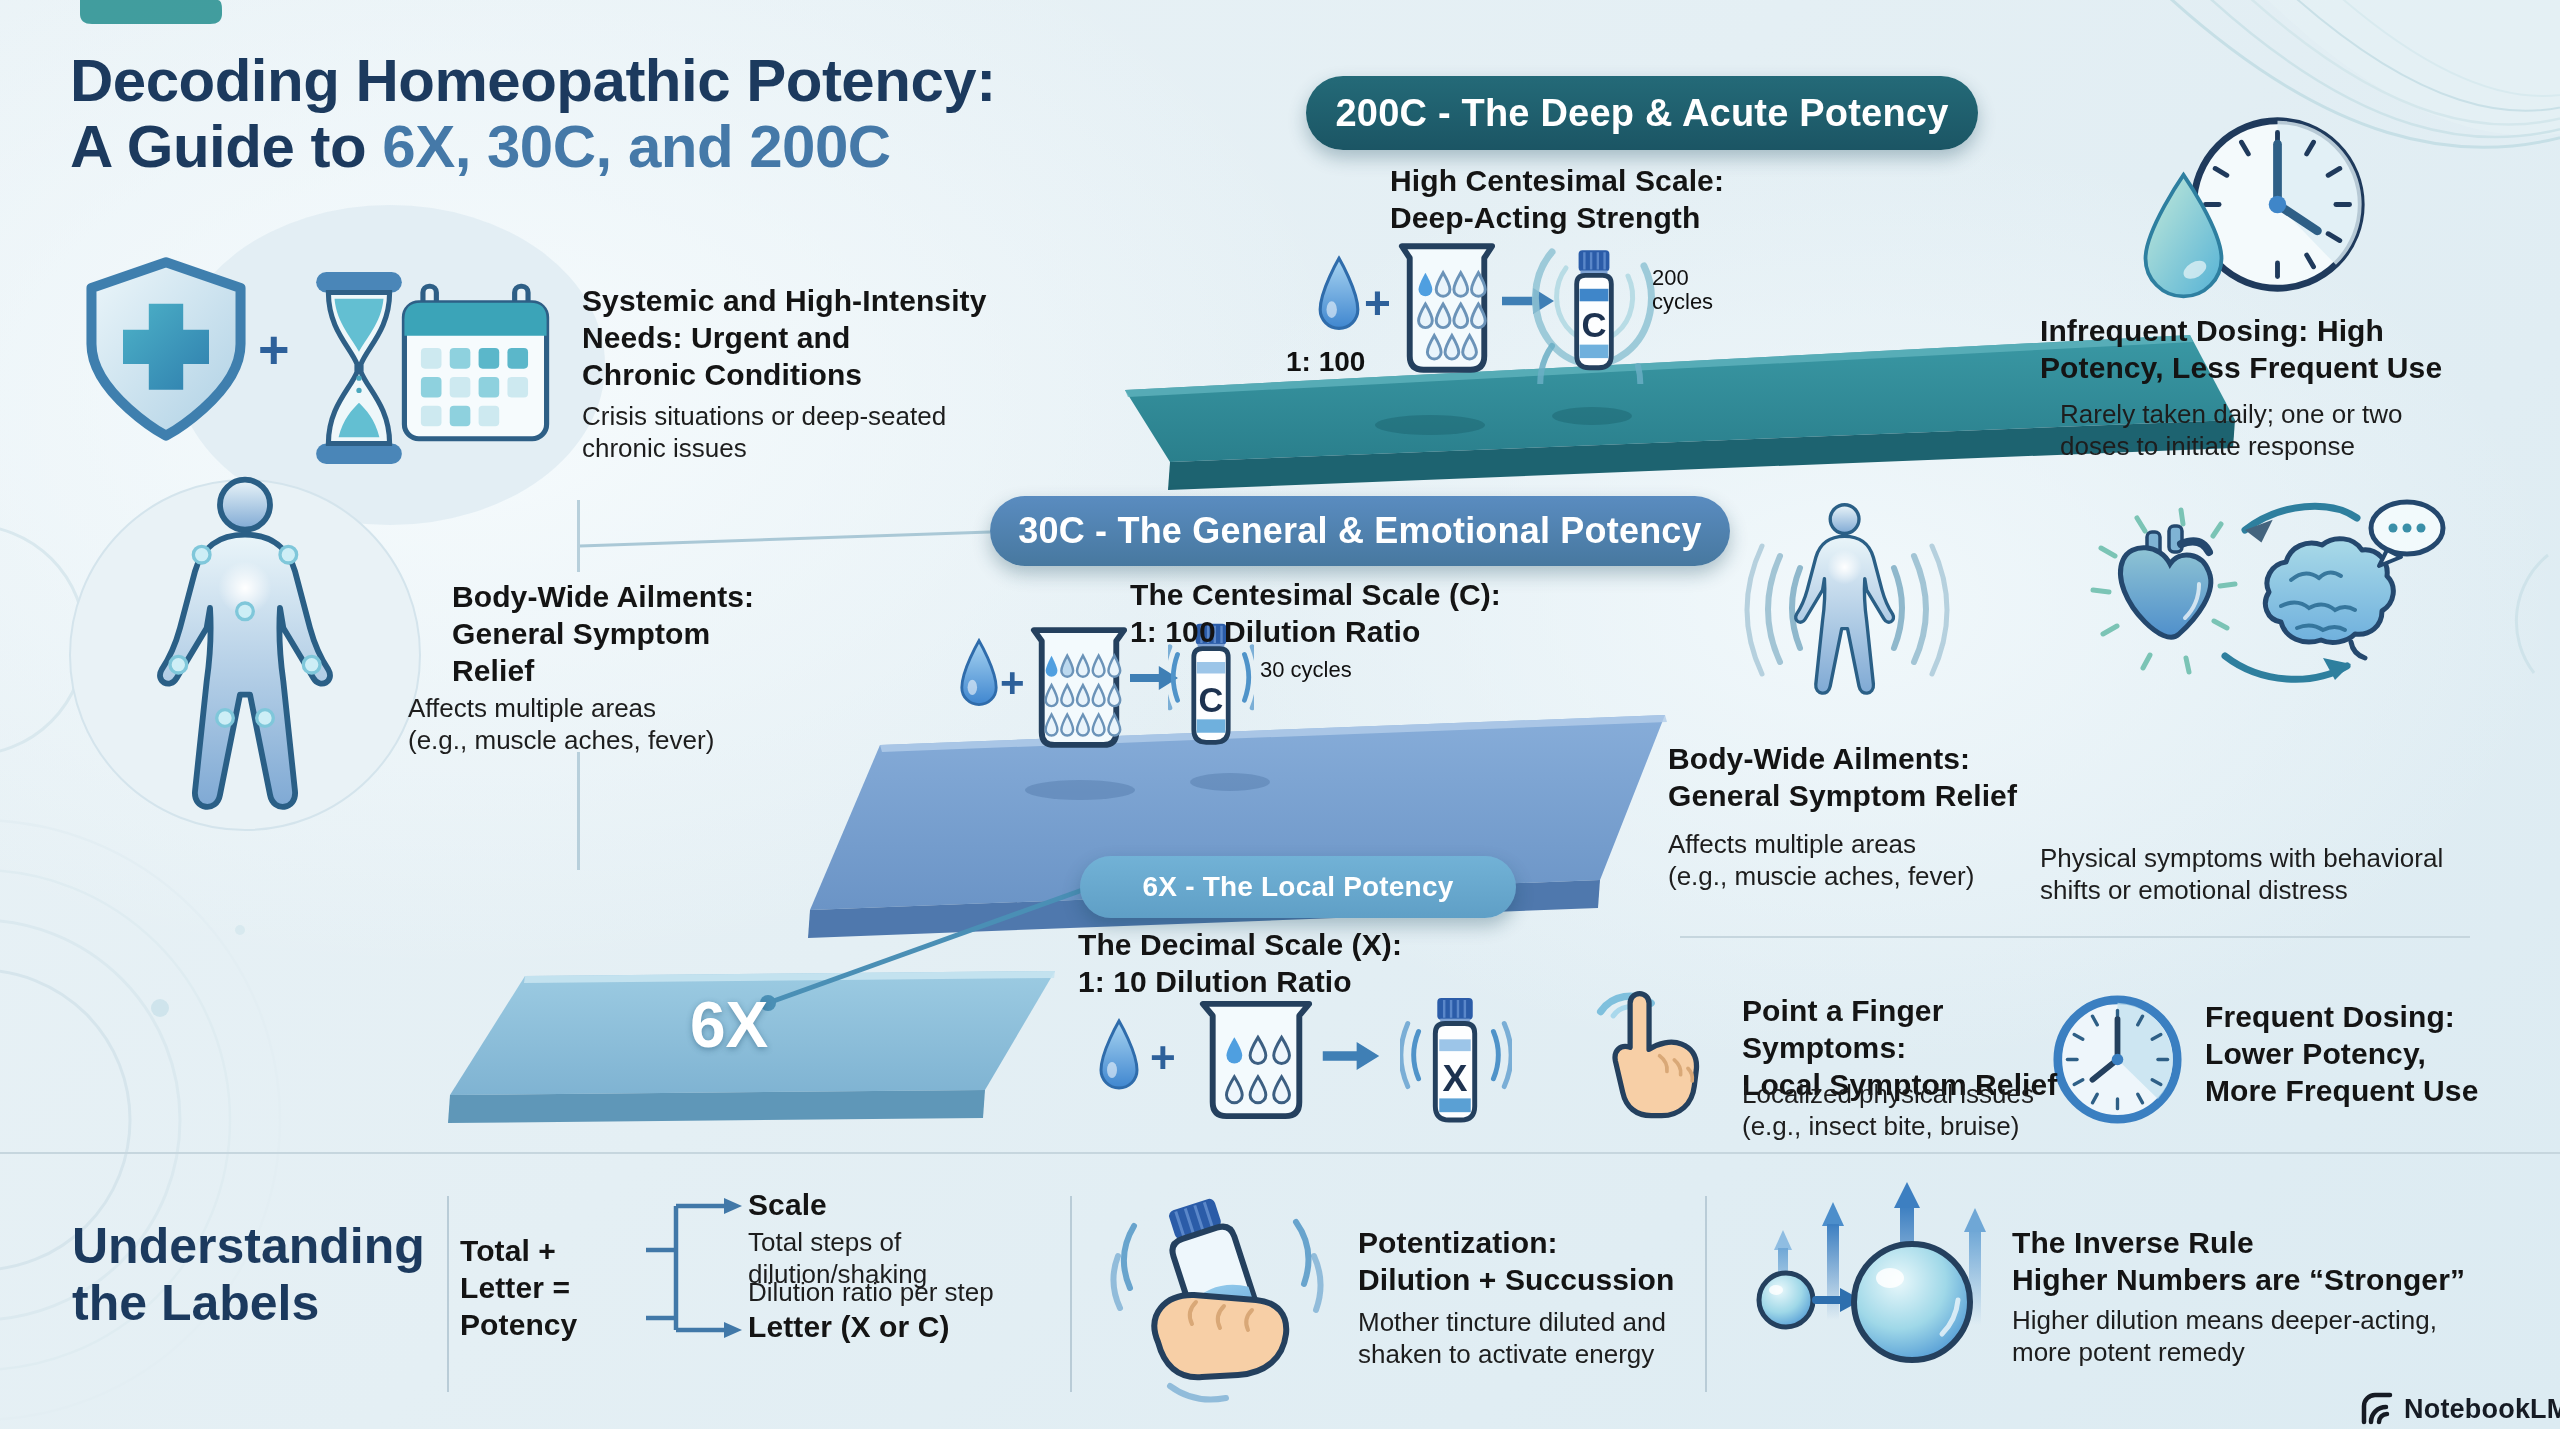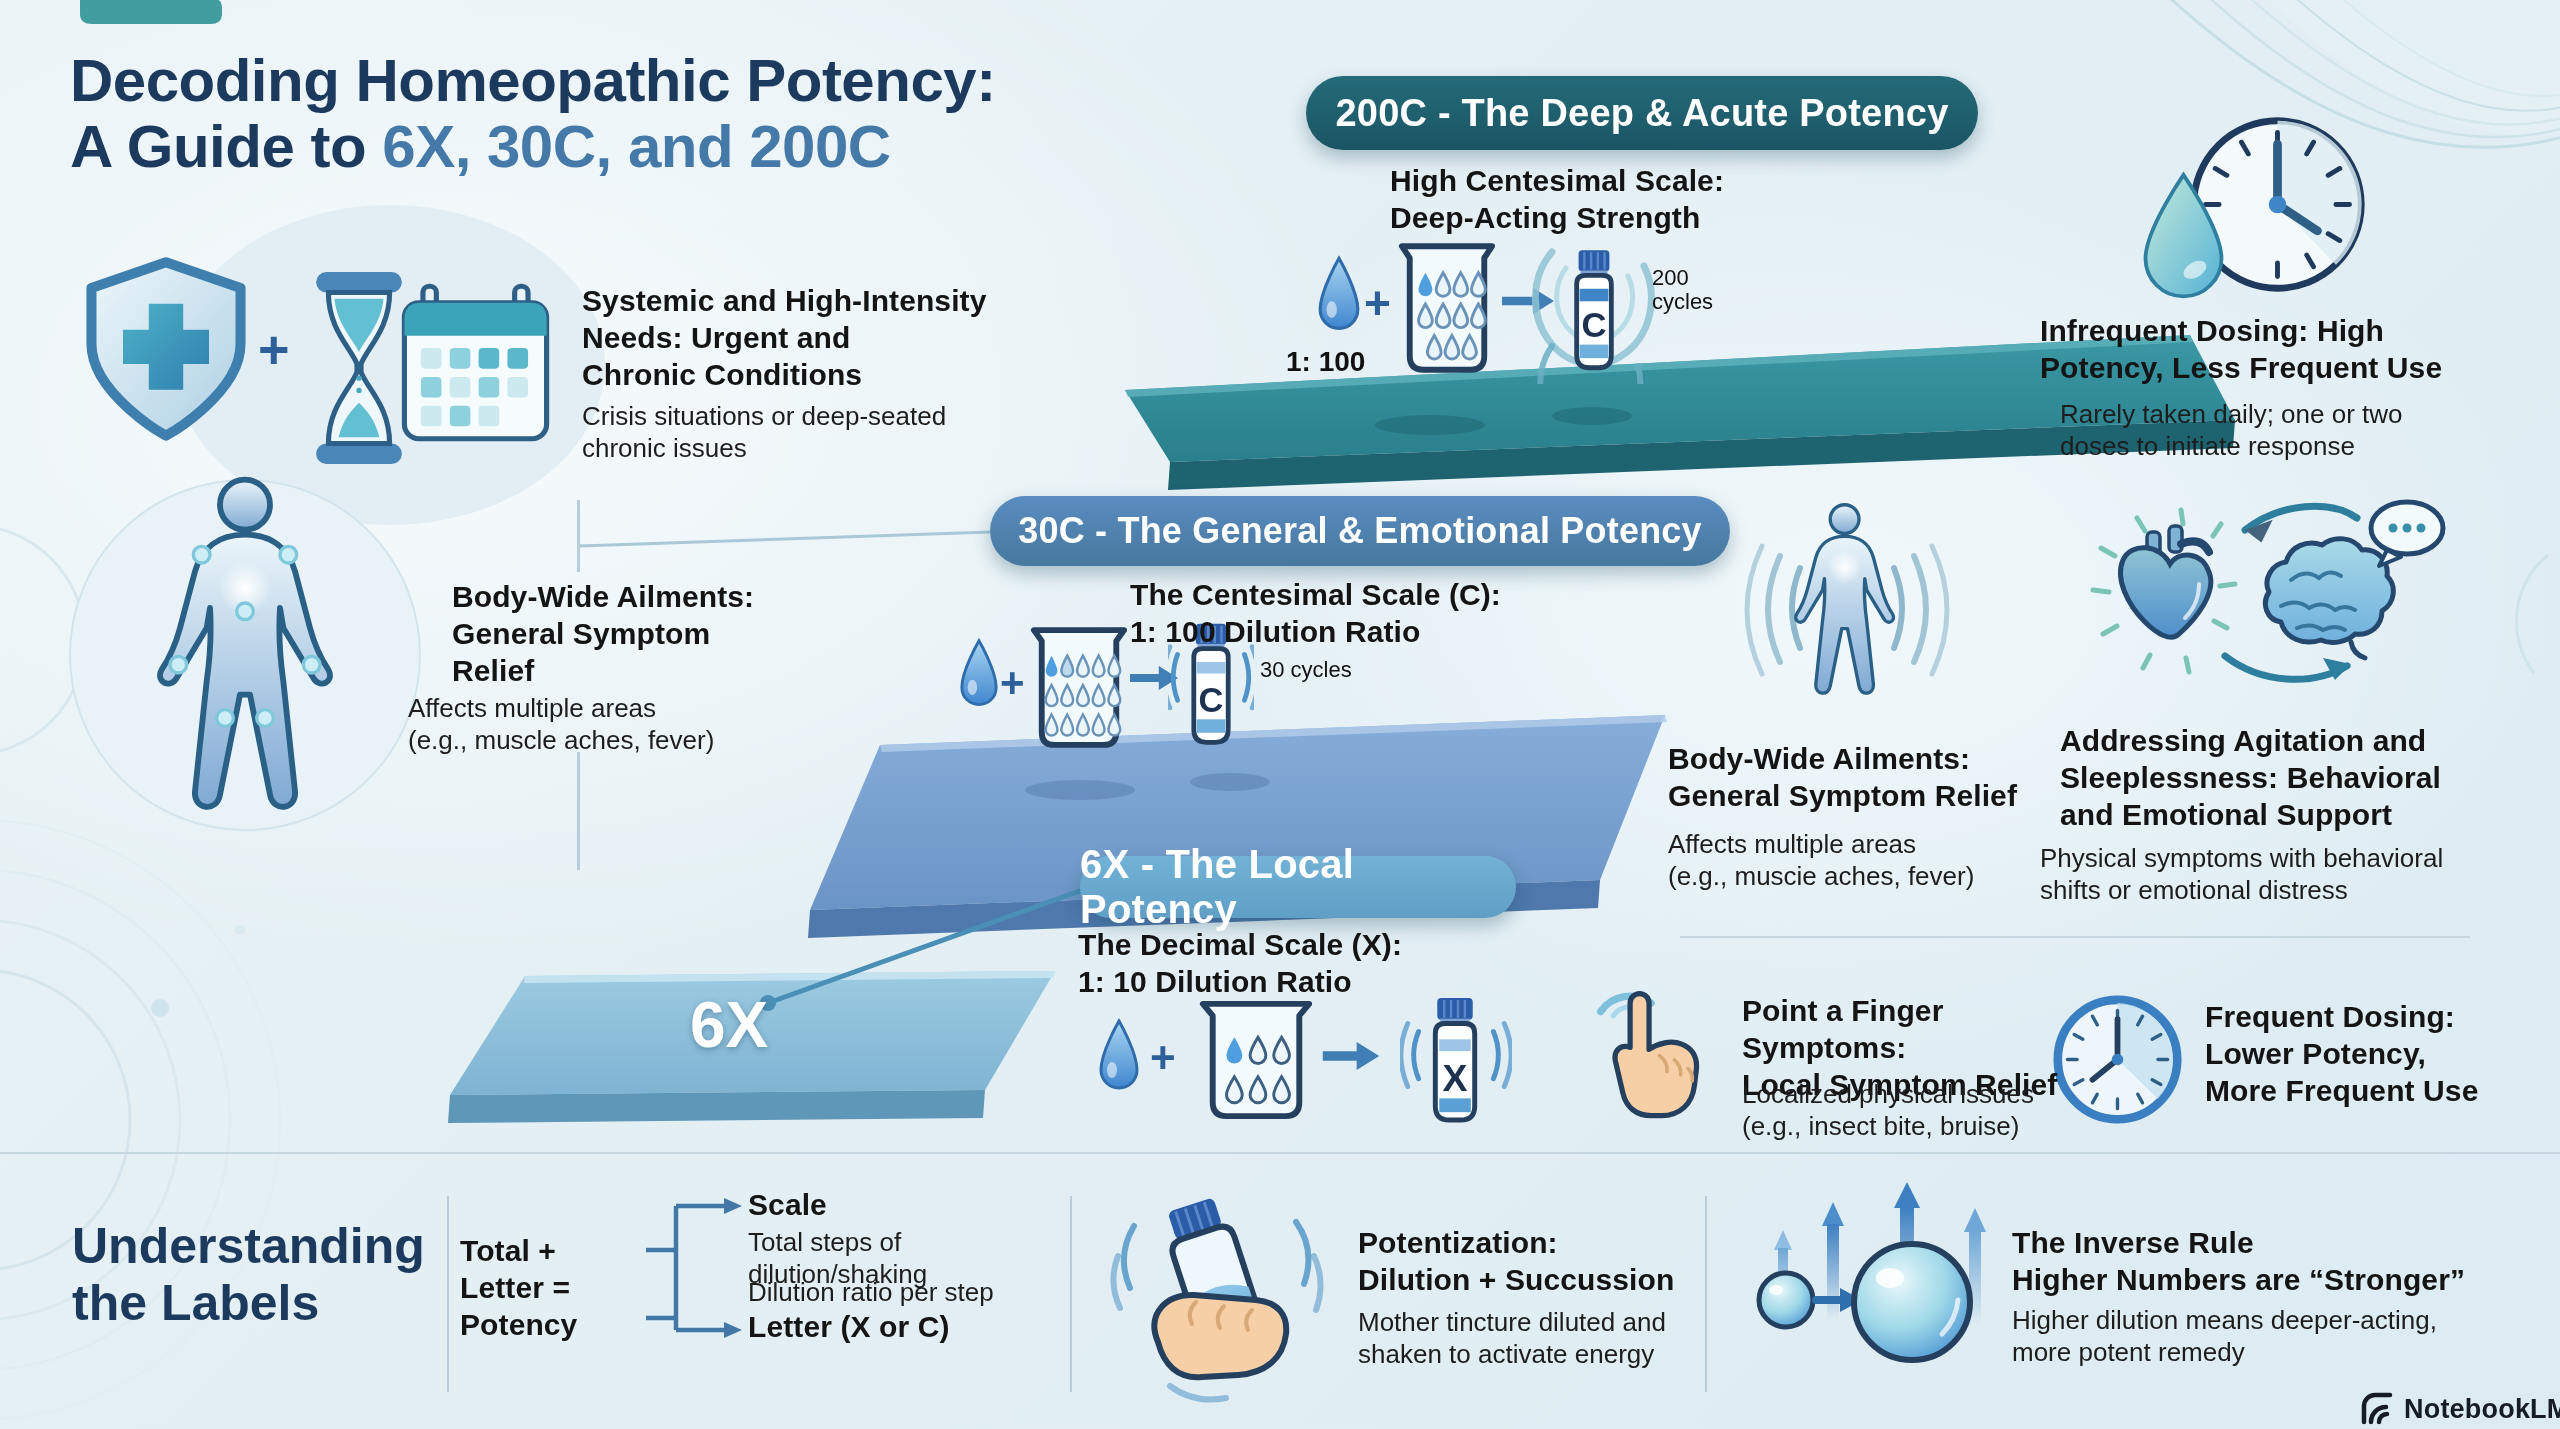--- a/index.html
+++ b/index.html
@@ -16,21 +16,21 @@
 .h{font-weight:700;color:#141414;font-size:30px;line-height:1.24;letter-spacing:.1px}
 .b{font-weight:500;color:#1d1d1d;font-size:26px;line-height:1.24}
 .z1{z-index:1}.z2{z-index:2}.z3{z-index:3}
 .title-line1{font-size:60px;font-weight:800;color:#1c3a5e;letter-spacing:-.5px;line-height:1.1}
 .title-line2{font-size:60px;font-weight:800;color:#1c3a5e;letter-spacing:-.5px;line-height:1.1}
 .title-line2 .hl{color:#4579a8}
 .banner{display:flex;align-items:center;justify-content:center;color:#ffffff;font-weight:800;
   border-radius:46px;box-shadow:0 8px 18px rgba(20,70,90,.30);letter-spacing:.2px;z-index:3}
 .banner-200{background:linear-gradient(180deg,#246a78,#1b5564);font-size:38px}
 .banner-30{background:linear-gradient(180deg,#5a8cc0,#47789f);font-size:36px}
-.banner-6{background:linear-gradient(180deg,#72b2d6,#5f9fc6);font-size:40px}
+.banner-6{background:linear-gradient(180deg,#72b2d6,#5f9fc6);font-size:28px}
 .plus{font-weight:800;color:#2d609a;font-size:46px;line-height:1;z-index:3}
 .vline{position:absolute;width:2px;background:#b9ccd7;z-index:2}
 .hline{position:absolute;height:2px;background:#c6d6de;z-index:1}
 .platform-label{font-size:64px;font-weight:800;color:#ffffff;text-shadow:0 2px 6px rgba(30,80,110,.45);z-index:2}
 .cycles{font-weight:400;color:#101010;font-size:22px;line-height:1.1;z-index:3}
 .ratio{font-weight:800;color:#101010;font-size:28px;z-index:3}
 .brand{font-size:27px;font-weight:700;color:#161b24;letter-spacing:.2px}
 svg{display:block}
 </style>
 </head>
@@ -386,23 +386,20 @@
       <path d="M196 118 q16 -8 28 2 q14 -8 26 2 q10 -6 20 0"></path>
       <path d="M212 140 q14 -6 26 2 q12 -6 22 0"></path>
     </g>
     <path d="M266 154 q2 12 14 16" stroke="#24486e" stroke-width="5" fill="none" stroke-linecap="round"></path>
     <ellipse cx="322" cy="40" rx="36" ry="26" fill="#f2fafc" stroke="#24486e" stroke-width="5"></ellipse>
     <path d="M302 62 l-8 16 l22 -9 Z" fill="#f2fafc" stroke="#24486e" stroke-width="4" stroke-linejoin="round"></path>
     <circle cx="308" cy="40" r="4.5" fill="#3a8fa8"></circle>
       <circle cx="322" cy="40" r="4.5" fill="#3a8fa8"></circle>
       <circle cx="336" cy="40" r="4.5" fill="#3a8fa8"></circle>
   </svg>
-  <div class="abs h txt ctr z3" style="left:2060px;top:722px;width:420px">Addressing Agitation and
-Sleeplessness: Behavioral
-and Emotional Support</div>
   <div class="abs b txt ctr z3" style="left:2040px;top:842px;width:460px">Physical symptoms with behavioral
 shifts or emotional distress</div>
 
   <div class="hline" style="left:1680px;top:936px;width:790px"></div>
 
   <div class="abs banner banner-6" style="left:1080px;top:856px;width:436px;height:62px">6X - The Local Potency</div>
   <div class="abs h txt ctr z3" style="left:1078px;top:926px;width:440px">The Decimal Scale (X):
 1: 10 Dilution Ratio</div>
 
   <svg class="abs z2" style="left:740px;top:872px" width="370" height="150" viewBox="0 0 370 150">

